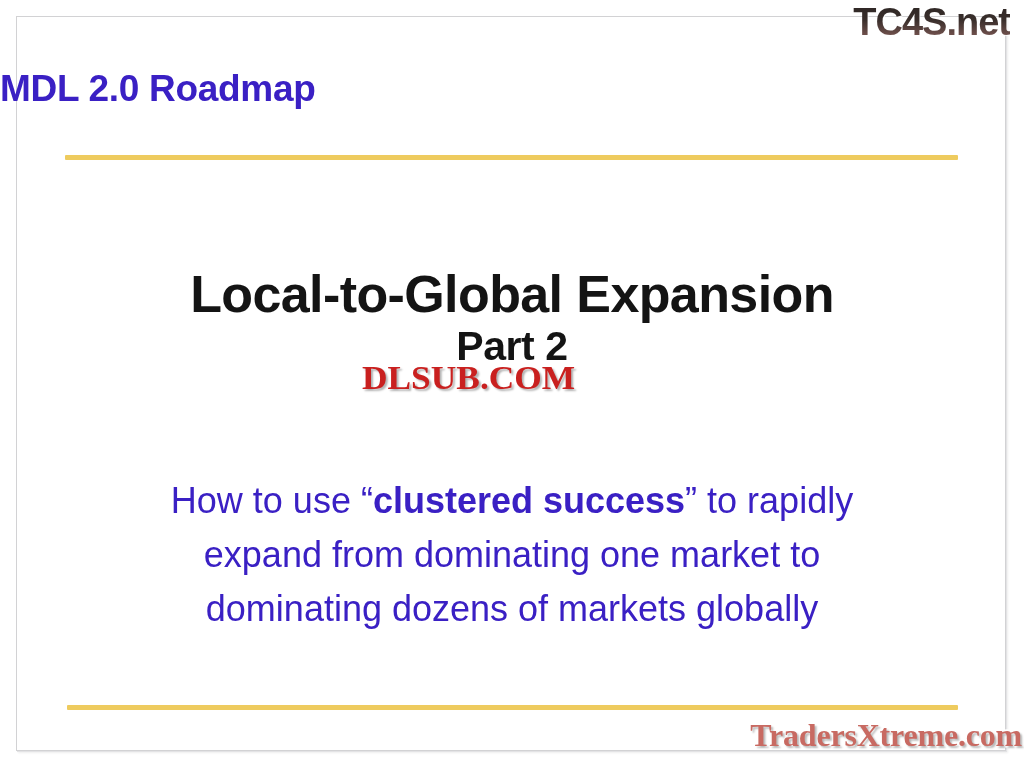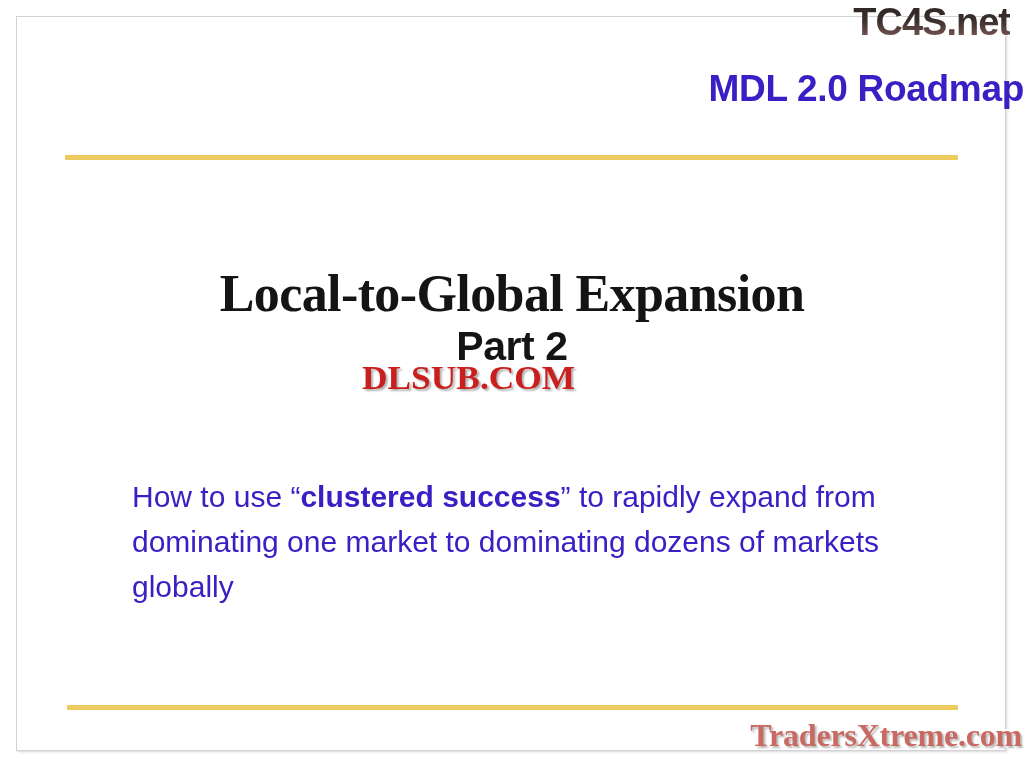--- a/index.html
+++ b/index.html
@@ -27,21 +27,21 @@
     box-sizing: border-box;
     box-shadow: 1px 1px 0 0 #e3e3e5, 2px 2px 2px 0 rgba(0,0,0,0.07);
   }
 
   
   #slide-title {
     position: absolute;
     left: 0;
     top: 68px;
     width: 1024px;
-    text-align: right;
+    text-align: left;
     font-size: 37px;
     font-weight: bold;
     letter-spacing: -0.3px;
     color: #3a20c4;
     font-family: "Liberation Sans", sans-serif;
   }
 
   
   .divider-rule {
     position: absolute;
@@ -67,41 +67,41 @@
     top: 266px;
     width: 1024px;
     text-align: center;
   }
   #headline-main {
     font-size: 52px;
     font-weight: bold;
     color: #141414;
     line-height: 1.08;
     letter-spacing: -0.6px;
-    font-family: Liberation Serif, serif;
+    font-family: Liberation Sans, sans-serif;
   }
   #headline-sub {
     font-size: 41px;
     font-weight: bold;
     color: #141414;
     line-height: 1.12;
     margin-top: 2px;
     letter-spacing: -0.4px;
     font-family: "Liberation Sans", sans-serif;
     text-align: center;
   }
 
   
   #body-paragraph {
     position: absolute;
     left: 132px;
     top: 474px;
     width: 760px;
-    text-align: left;
-    font-size: 30px;
+    text-align: center;
+    font-size: 36px;
     line-height: 1.50;
     color: #3a20c4;
     font-family: "Liberation Sans", sans-serif;
   }
   #body-paragraph .emph {
     font-weight: bold;
   }
 
   
   #watermark-topright {

